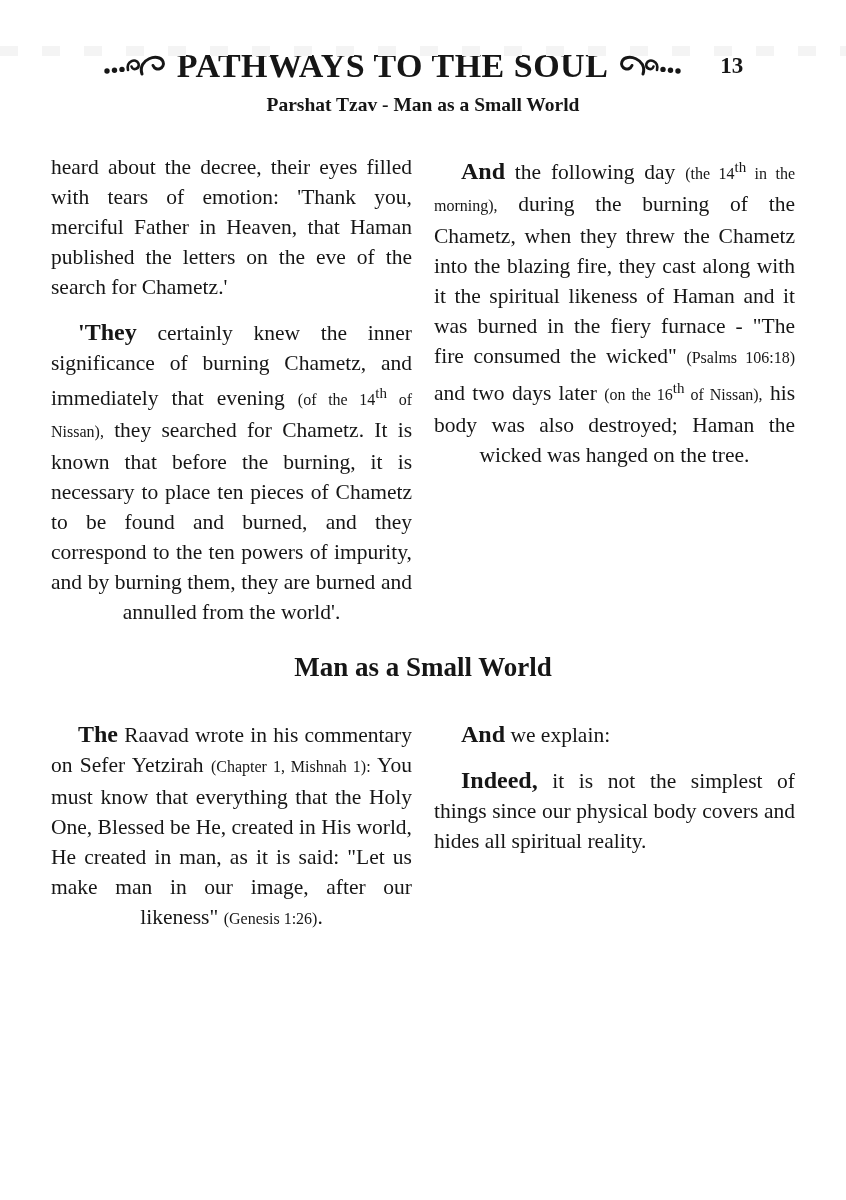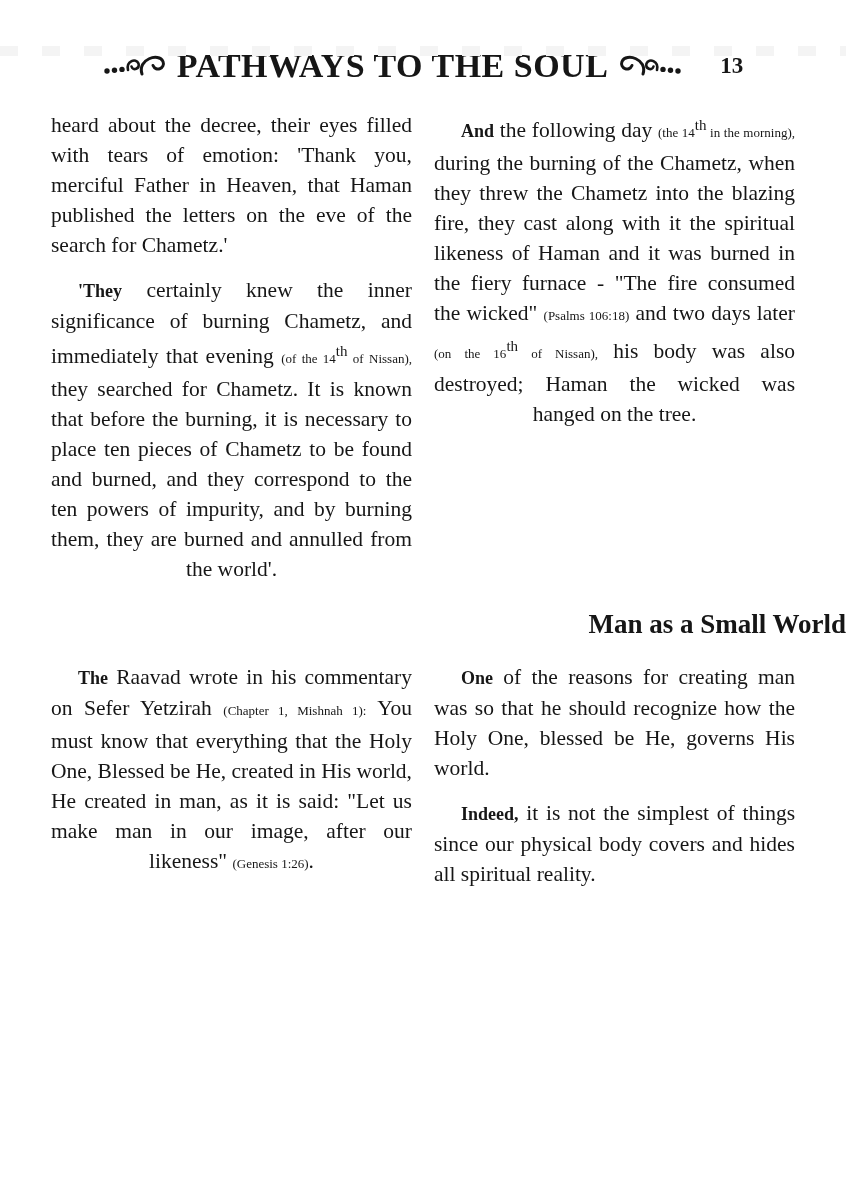--- a/index.html
+++ b/index.html
@@ -15,32 +15,32 @@
   .header-row{display:flex;justify-content:center;align-items:center;
               margin-top:44px;height:44px;text-align:right;}
   .title{font-weight:700;font-size:34px;letter-spacing:0.5px;white-space:nowrap;}
   .flourish{display:block;}
   .flourish.left{margin-right:10px;}
   .flourish.right{margin-left:10px;transform:scaleX(-1);}
   .page-num{font-weight:700;font-size:23px;margin-left:38px;}
 
   .subtitle{text-align:center;font-weight:700;font-size:19.5px;margin-top:6px;}
 
-  .cols{display:flex;gap:22px;padding:0 51px;margin-top:22px;justify-content:space-between;}
+  .cols{display:flex;gap:22px;padding:0 51px;margin-top:36px;justify-content:space-between;}
   .col{flex:1;min-width:0;}
 
   .para{margin:0 0 15px 0;text-align:justify;font-size:21.5px;line-height:30px;}
   .para.indent{text-indent:27px;}
   .para.center-last{text-align-last:center;}
   .seg-n{font-size:21.5px;}
-  .seg-b{font-weight:700;font-size:18px;}
-  .seg-s{font-size:13px;}
+  .seg-b{font-weight:700;font-size:24px;}
+  .seg-s{font-size:16px;}
   .seg-sup{font-size:15px;vertical-align:7px;}
 
-  .section-heading{text-align:right;font-weight:700;font-size:27px;
+  .section-heading{text-align:center;font-weight:700;font-size:27px;
                    margin:10px 0 6px 0;}
 </style>
 </head>
 <body>
 
 <div class="page">
   <div class="scan-strip top"></div>
 
   <div class="header-row">
     <svg class="flourish left" width="64" height="30" viewBox="0 0 64 30">
@@ -58,36 +58,37 @@
         <circle cx="4" cy="20" r="2.7"></circle>
           <circle cx="11.5" cy="19.2" r="2.7"></circle>
           <circle cx="19" cy="18.4" r="2.7"></circle>
       </g>
       <path d="M25,19 C23,10 33,6.5 35.5,12.5 C37,17.5 30,20.5 28.5,15.5" fill="none" stroke="#161616" stroke-width="2.6" stroke-linecap="round"></path>
       <path d="M39,23 C34,8 56,1.5 60,10.5 C62.5,17 53,21.5 50,14.5" fill="none" stroke="#161616" stroke-width="3" stroke-linecap="round"></path>
     </svg>
     <span class="page-num">13</span>
   </div>
 
+  <div class="subtitle">Parshat Tzav - Man as a Small World</div>
 
   <div class="cols">
     <div class="col">
         <p class="para"><span class="seg-n">heard about the decree, their eyes filled with tears of emotion: 'Thank you, merciful Father in Heaven, that Haman published the letters on the eve of the search for Chametz.'</span></p>
         <p class="para indent center-last"><span class="seg-b">'They</span><span class="seg-n"> certainly knew the inner significance of burning Chametz, and immediately that evening </span><span class="seg-s">(of the 14</span><span class="seg-sup">th</span><span class="seg-s"> of Nissan),</span><span class="seg-n"> they searched for Chametz. It is known that before the burning, it is necessary to place ten pieces of Chametz to be found and burned, and they correspond to the ten powers of impurity, and by burning them, they are burned and annulled from the world'.</span></p>
       </div>
     <div class="col">
         <p class="para indent center-last"><span class="seg-b">And</span><span class="seg-n"> the following day </span><span class="seg-s">(the 14</span><span class="seg-sup">th</span><span class="seg-s"> in the morning),</span><span class="seg-n"> during the burning of the Chametz, when they threw the Chametz into the blazing fire, they cast along with it the spiritual likeness of Haman and it was burned in the fiery furnace - "The fire consumed the wicked" </span><span class="seg-s">(Psalms 106:18)</span><span class="seg-n"> and two days later </span><span class="seg-s">(on the 16</span><span class="seg-sup">th</span><span class="seg-s"> of Nissan),</span><span class="seg-n"> his body was also destroyed; Haman the wicked was hanged on the tree.</span></p>
       </div>
   </div>
 
   <div class="section-heading">Man as a Small World</div>
 
   <div class="cols">
     <div class="col">
         <p class="para indent center-last"><span class="seg-b">The</span><span class="seg-n"> Raavad wrote in his commentary on Sefer Yetzirah </span><span class="seg-s">(Chapter 1, Mishnah 1):</span><span class="seg-n"> You must know that everything that the Holy One, Blessed be He, created in His world, He created in man, as it is said: "Let us make man in our image, after our likeness" </span><span class="seg-s">(Genesis 1:26)</span><span class="seg-n">.</span></p>
       </div>
     <div class="col">
-        <p class="para indent"><span class="seg-b">One</span><span class="seg-n"> of the reasons for creating man was so that he should recognize how the Holy One, blessed be He, governs His world.</span></p>
+        <p class="para indent"><span class="seg-b">And</span><span class="seg-n"> we explain:</span></p>
         <p class="para indent"><span class="seg-b">Indeed,</span><span class="seg-n"> it is not the simplest of things since our physical body covers and hides all spiritual reality.</span></p>
       </div>
   </div>
 
 </div>
 
 </body></html>

